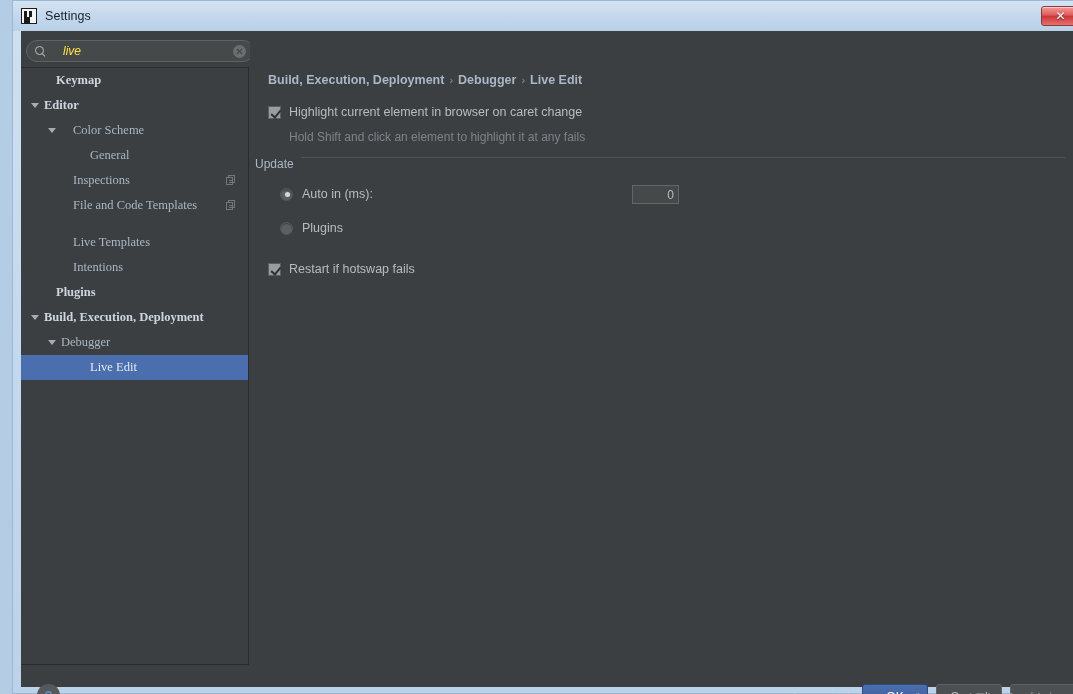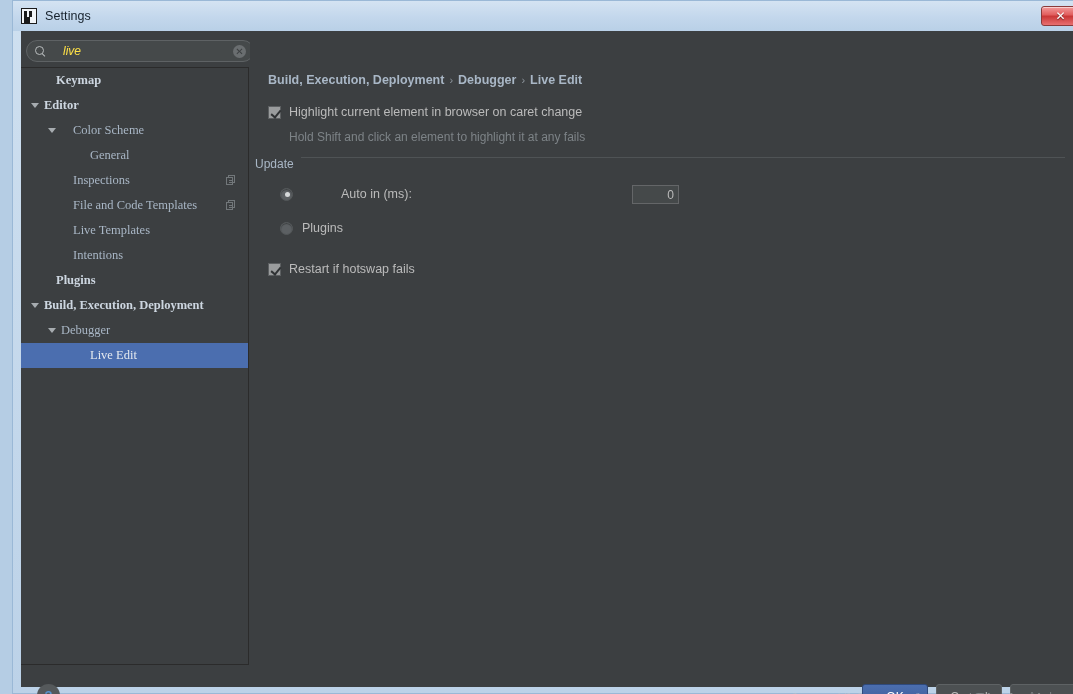--- a/index.html
+++ b/index.html
@@ -195,21 +195,21 @@
   .radio {
     width: 13px; height: 13px; flex: none; margin-right: 9px;
     border-radius: 50%; background: #5c6063;
     border: 1px solid #54585a; position: relative;
     box-shadow: inset 0 1px 1px rgba(0,0,0,.35);
   }
   .radio.on::after {
     content: ""; position: absolute; left: 3.5px; top: 3.5px;
     width: 5px; height: 5px; border-radius: 50%; background: #d6d9da;
   }
-  #radio-auto { left: 30px; top: 156px; gap: 39px; }
+  #radio-auto { left: 30px; top: 156px; }
   #radio-manual { left: 30px; top: 190px; }
 
   #ms-input {
     position: absolute; left: 382px; top: 154px;
     width: 47px; height: 19px;
     background: #45494a; border: 1px solid #646668;
     color: #bbbbbb; font-size: 12px; text-align: right;
     padding: 0 4px; outline: none;
     font-family: "Liberation Sans", sans-serif;
   }
@@ -301,21 +301,21 @@
           </span>
         </div>
         <div class="tree-row" style="padding-left: 39px;">
           <span class="arrow hidden"></span>
           <span>File and Code Templates</span>
           <span class="dup-icon">
             <i class="back"></i>
             <i class="front"></i>
           </span>
         </div>
-        <div class="tree-row" style="padding-left: 39px;">
+        <div class="tree-row" style="padding-left: 39px; margin-top: 12px;">
           <span class="arrow hidden"></span>
           <span>Live Templates</span>
         </div>
         <div class="tree-row" style="padding-left: 39px;">
           <span class="arrow hidden"></span>
           <span>Intentions</span>
         </div>
         <div class="tree-row bold" style="padding-left: 22px;">
           <span class="arrow hidden"></span>
           <span>Plugins</span>

